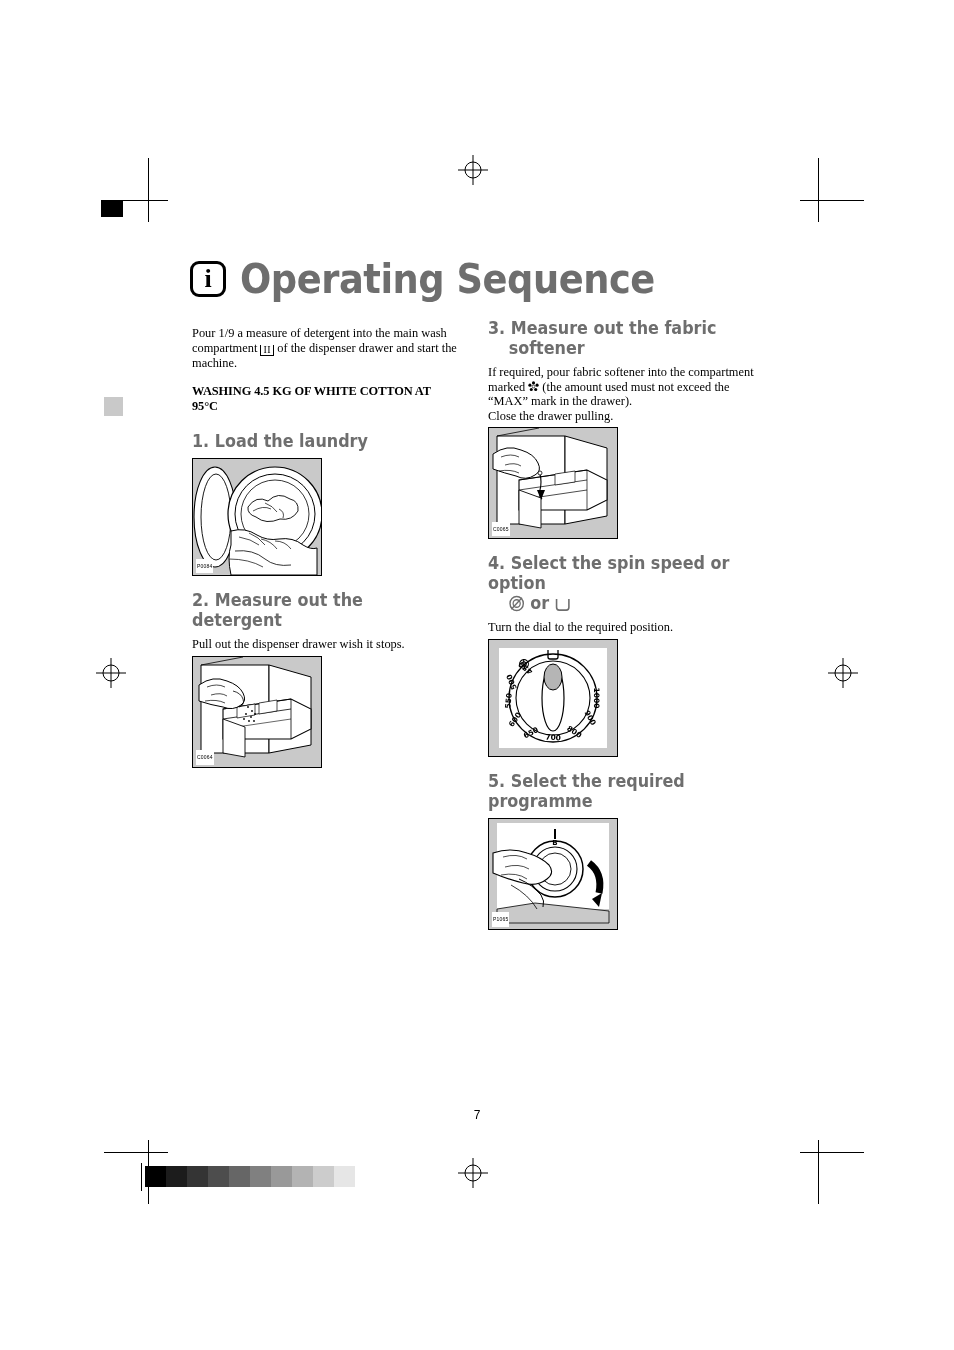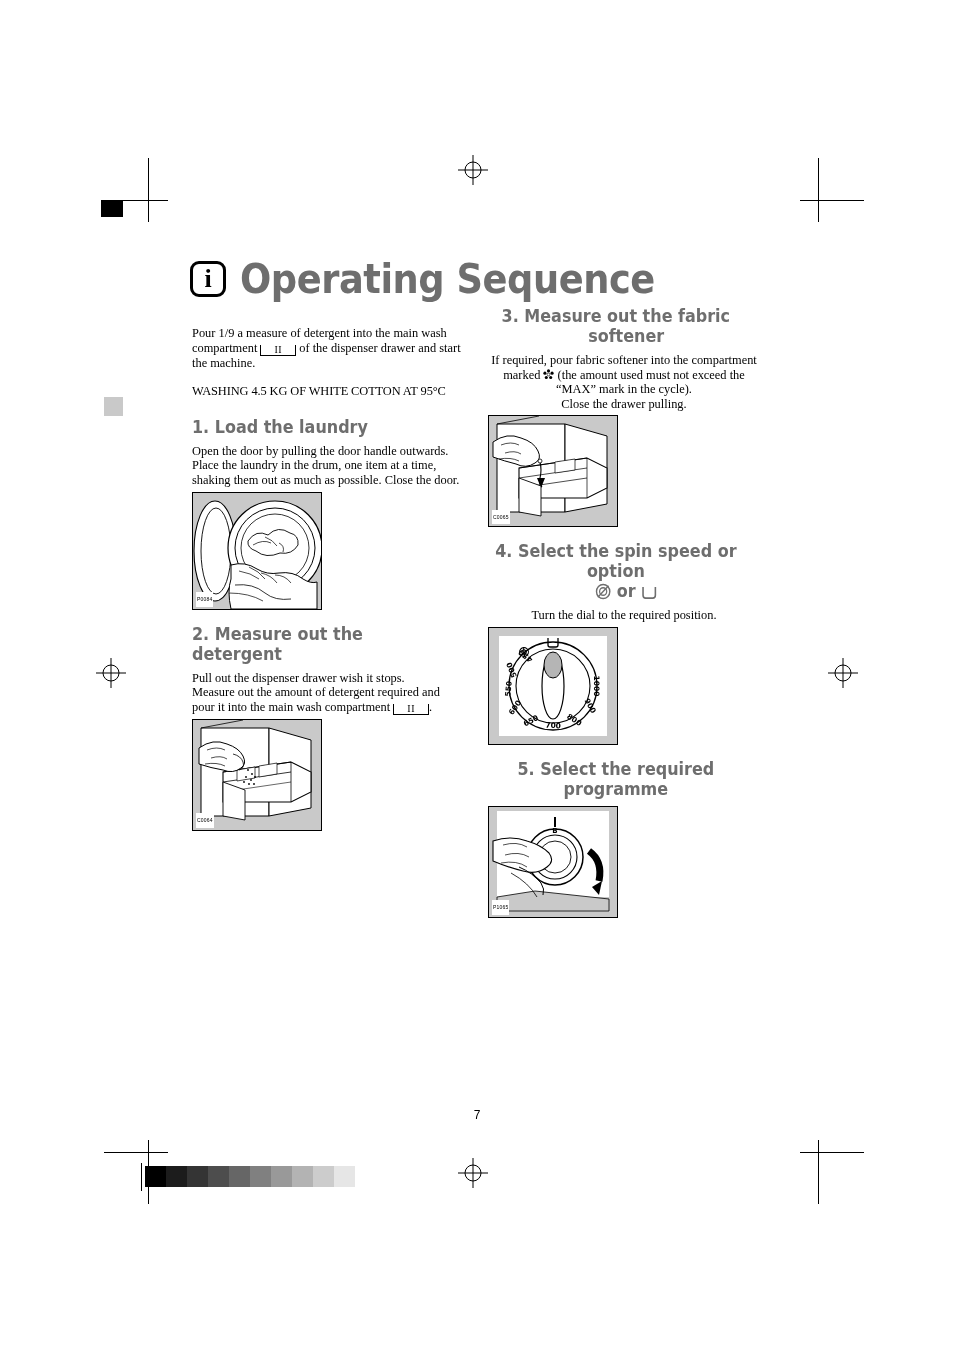--- a/index.html
+++ b/index.html
@@ -34,40 +34,40 @@
     color:#000;box-sizing:border-box;
   }
   .title{
     font-family:"DejaVu Sans", sans-serif;
     font-weight:bold;font-size:40px;color:#6e6e6e;letter-spacing:-0.5px;
     transform:scaleX(0.92);transform-origin:left center;white-space:nowrap;
   }
 
   .col{position:absolute;width:272px;font-size:12.4px;line-height:14.6px;color:#000;}
   .col-left{left:192px;top:326px;}
-  .col-right{left:488px;top:306px;text-align:center;}
+  .col-right{left:488px;top:318px;}
 
   p{margin:0 0 0 0;}
   .blk{margin-bottom:11px;}
-  .sec-bold{font-weight:normal;font-size:12.4px;margin:0 8px 6px 0;letter-spacing:-0.1px;}
+  .sec-bold{font-weight:bold;font-size:12.4px;margin:0 8px 6px 0;letter-spacing:-0.1px;}
 
   h2.step{
     font-family:"DejaVu Sans", sans-serif;
     font-weight:bold;font-size:17px;color:#6e6e6e;
     margin:14px 0 7px 0;line-height:20px;
     transform:scaleX(0.94);transform-origin:left center;
   }
   h2.step.first{margin-top:18px;}
   .step-indent{display:inline-block;padding-left:22px;}
 
   
   .comp{
     display:inline-block;position:relative;
     font-family:"Liberation Serif", serif;font-size:10px;line-height:10px;
-    padding:0 13px;border-left:1px solid #000;border-right:1px solid #000;border-bottom:1px solid #000;
+    padding:0 2px;border-left:1px solid #000;border-right:1px solid #000;border-bottom:1px solid #000;
     vertical-align:-1px;letter-spacing:0.5px;text-align:center;
   }
   .flower{display:inline-block;width:11px;height:11px;vertical-align:-1px;}
   .icon-inline{display:inline-block;vertical-align:-3px;}
 
   
   .fig{
     position:relative;background:#c9c9c9;border:1px solid #000;
     box-sizing:border-box;margin:4px 0 0 0;overflow:hidden;
   }
@@ -136,21 +136,20 @@
   </div>
 
   <div class="col col-left">
 
 
     <p class="blk"><span>Pour 1/9 a measure of detergent into the main wash compartment </span><span class="comp">II</span><span> of the dispenser drawer and start the machine.</span></p>
 
     <p class="sec-bold" style="margin-top:14px;">WASHING 4.5 KG OF WHITE COTTON AT 95°C</p>
 
     <h2 class="step first">1. Load the laundry</h2>
-    <p>Open the door by pulling the door handle outwards. Place the laundry in the drum, one item at a time, shaking them out as much as possible. Close the door.</p>
 
     <div class="fig" style="width:130px;height:118px;">
       <svg width="128" height="116" viewBox="0 0 128 116">
         <rect x="0" y="0" width="128" height="116" fill="#c9c9c9"></rect>
 
         <ellipse cx="22" cy="58" rx="21" ry="50" fill="#ffffff" stroke="#000" stroke-width="1.1"></ellipse>
         <ellipse cx="23" cy="58" rx="15" ry="43" fill="#ffffff" stroke="#000" stroke-width="0.9"></ellipse>
 
         <circle cx="82" cy="55" r="47" fill="#ffffff" stroke="#000" stroke-width="1.2"></circle>
         <circle cx="82" cy="55" r="40" fill="#ffffff" stroke="#000" stroke-width="1"></circle>
@@ -162,21 +161,20 @@
         <path d="M38 72 q14 -4 26 4 q10 6 22 4 q14 -2 24 6 q8 5 14 3 l0 27 l-86 0 q-4 -18 0 -30z" fill="#ffffff" stroke="#000" stroke-width="1"></path>
         <path d="M46 78 q12 2 20 8 M56 74 q10 4 16 12 M68 80 q10 2 16 10 M82 82 q10 0 16 8" fill="none" stroke="#000" stroke-width="0.7"></path>
         <path d="M42 92 q18 -2 30 8 q10 8 26 6" fill="none" stroke="#000" stroke-width="0.8"></path>
         <path d="M36 100 q20 0 34 8" fill="none" stroke="#000" stroke-width="0.7"></path>
       </svg>
       <span class="code">P0084</span>
     </div>
 
     <h2 class="step">2. Measure out the detergent</h2>
     <p>Pull out the dispenser drawer wish it stops.</p>
-    <p><span>Measure out the amount of detergent required and pour it into the main wash compartment </span><span class="comp">II</span><span>.</span></p>
 
     <div class="fig" style="width:130px;height:112px;">
       <svg width="128" height="110" viewBox="0 0 128 110">
         <rect x="0" y="0" width="128" height="110" fill="#c9c9c9"></rect>
 
         <path d="M8 8 L76 8 L76 96 L8 96 Z" fill="#ffffff" stroke="#000" stroke-width="1"></path>
         <path d="M76 8 L118 20 L118 88 L76 96 Z" fill="#ffffff" stroke="#000" stroke-width="1"></path>
         <path d="M8 8 L50 0" fill="none" stroke="#000" stroke-width="0.8"></path>
 
         <path d="M30 52 L98 42 L118 52 L118 72 L98 82 L30 82 Z" fill="#ffffff" stroke="#000" stroke-width="1.1"></path>
@@ -217,21 +215,21 @@
 
     <p><span>If required, pour fabric softener into the compartment marked </span><svg class="flower" viewBox="0 0 12 12">
           <g fill="#000">
             <circle cx="6" cy="2.1" r="1.7"></circle>
             <circle cx="9.9" cy="4.5" r="1.7"></circle>
             <circle cx="8.4" cy="9.2" r="1.7"></circle>
             <circle cx="3.6" cy="9.2" r="1.7"></circle>
             <circle cx="2.1" cy="4.5" r="1.7"></circle>
           </g>
           <circle cx="6" cy="6" r="1.5" fill="#fff" stroke="#000" stroke-width="0.7"></circle>
-        </svg><span> (the amount used must not exceed the “MAX” mark in the cycle).</span></p>
+        </svg><span> (the amount used must not exceed the “MAX” mark in the drawer).</span></p>
     <p>Close the drawer pulling.</p>
 
     <div class="fig" style="width:130px;height:112px;">
       <svg width="128" height="110" viewBox="0 0 128 110">
         <rect x="0" y="0" width="128" height="110" fill="#c9c9c9"></rect>
         <path d="M8 8 L76 8 L76 96 L8 96 Z" fill="#ffffff" stroke="#000" stroke-width="1"></path>
         <path d="M76 8 L118 20 L118 88 L76 96 Z" fill="#ffffff" stroke="#000" stroke-width="1"></path>
         <path d="M8 8 L50 0" fill="none" stroke="#000" stroke-width="0.8"></path>
         <path d="M30 52 L98 42 L118 52 L118 72 L98 82 L30 82 Z" fill="#ffffff" stroke="#000" stroke-width="1.1"></path>
         <path d="M30 52 L98 42 M98 42 L98 82 M30 62 L98 52 M30 72 L98 62" fill="none" stroke="#000" stroke-width="0.7"></path>

